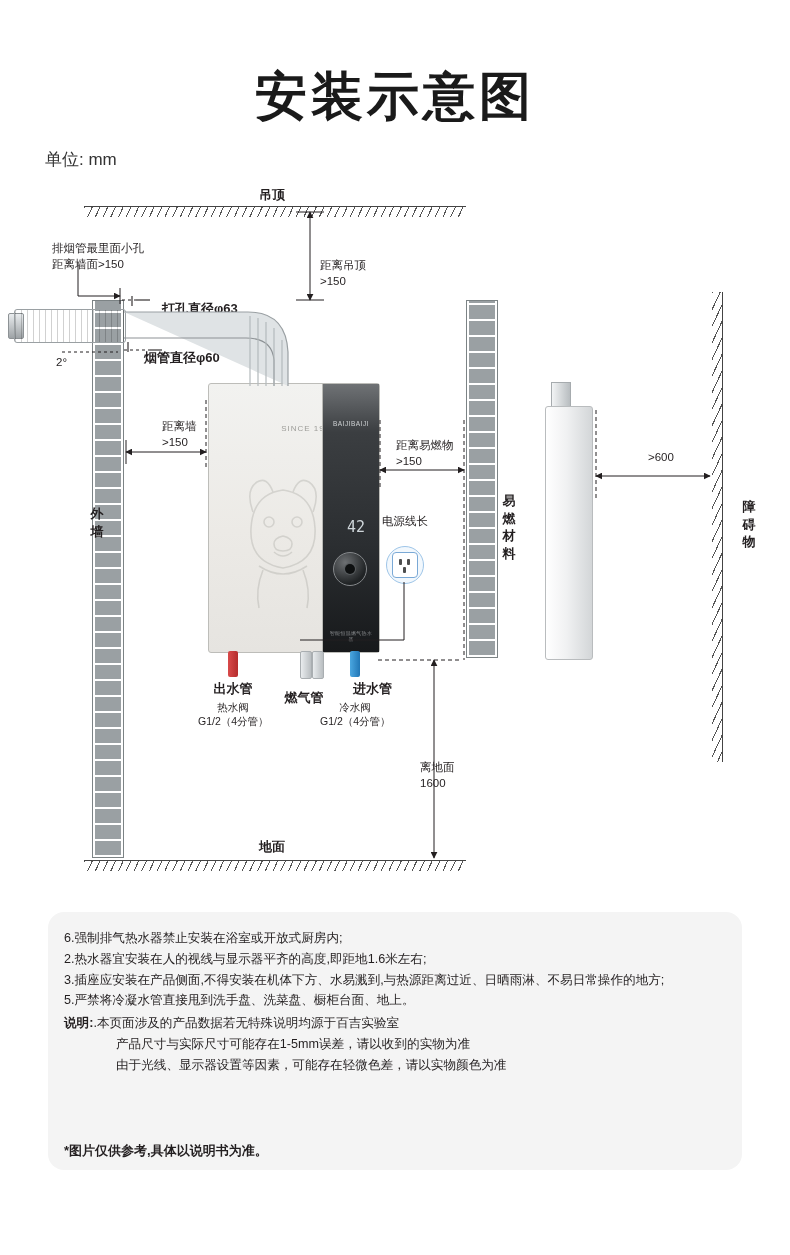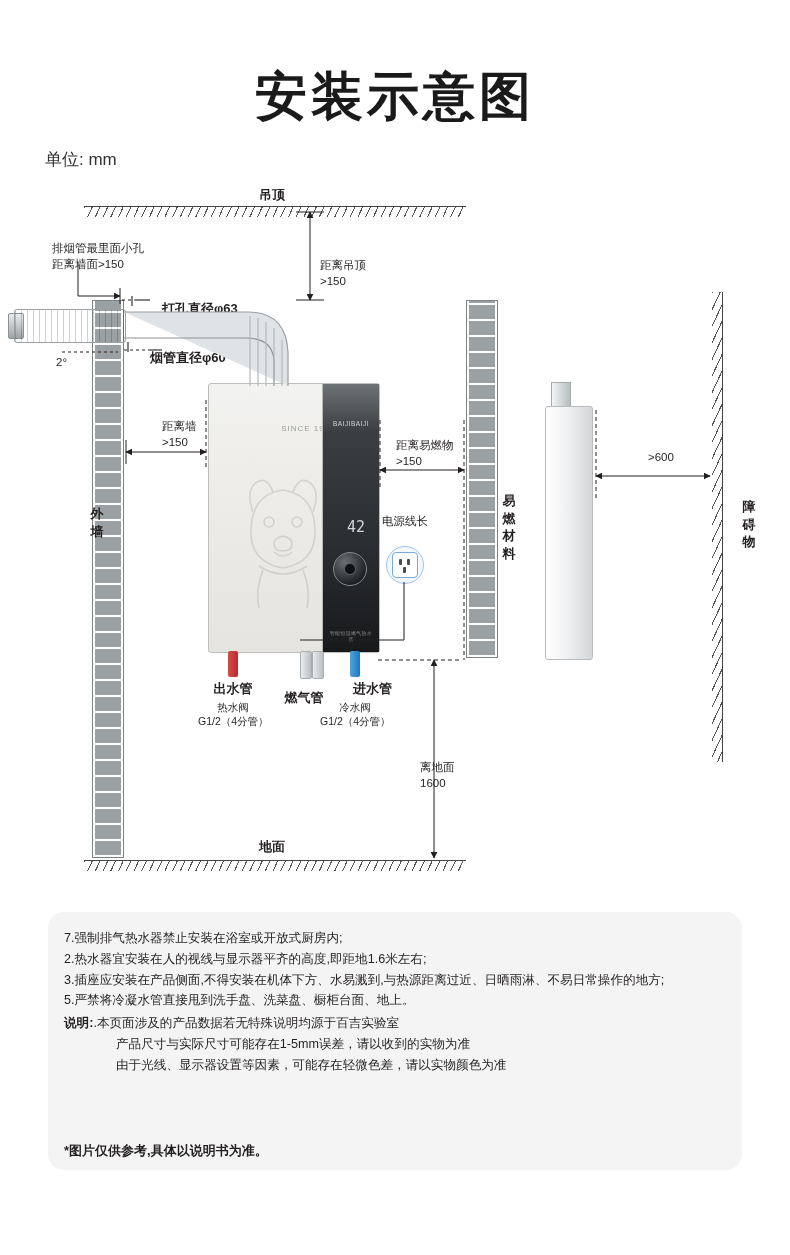--- a/index.html
+++ b/index.html
@@ -229,21 +229,21 @@
   <div class="socket-circle"></div>
   <div class="socket">
     <span class="pin" style="left:6px;top:6px;"></span>
     <span class="pin" style="left:14px;top:6px;"></span>
     <span class="pin" style="left:10px;top:14px;"></span>
   </div>
 
   <div class="lbl" style="left:52px;top:241px;">排烟管最里面小孔
 距离墙面&gt;150</div>
   <div class="lbl b" style="left:138px;top:300px;margin-left:24px;">打孔直径φ63</div>
-  <div class="lbl b" style="left:150px;top:349px;">烟管直径φ60</div>
+  <div class="lbl b" style="left:144px;top:349px;">烟管直径φ60</div>
   <div class="lbl" style="left:56px;top:355px;">2°</div>
   <div class="lbl" style="left:320px;top:258px;">距离吊顶
 &gt;150</div>
   <div class="lbl" style="left:162px;top:419px;">距离墙
 &gt;150</div>
   <div class="lbl" style="left:396px;top:438px;">距离易燃物
 &gt;150</div>
   <div class="lbl" style="left:648px;top:450px;">&gt;600</div>
   <div class="lbl" style="left:382px;top:514px;">电源线长</div>
   <div class="lbl" style="left:420px;top:760px;">离地面
@@ -312,21 +312,21 @@
     </g>
 
     <g stroke="#231f20" stroke-width="1" fill="none">
       <path d="M434 660 L434 858" marker-start="url(#ahs)" marker-end="url(#ah)"></path>
       <path d="M378 660 L460 660" stroke-dasharray="4,3"></path>
     </g>
   </svg>
 
   <div class="notes">
     <div class="notes-inner">
-      <p>7.强制排气热水器禁止安装在浴室或开放式厨房内;</p>
+      <p>6.强制排气热水器禁止安装在浴室或开放式厨房内;</p>
       <p>2.热水器宜安装在人的视线与显示器平齐的高度,即距地1.6米左右;</p>
       <p>3.插座应安装在产品侧面,不得安装在机体下方、水易溅到,与热源距离过近、日晒雨淋、不易日常操作的地方;</p>
       <p>5.严禁将冷凝水管直接甩到洗手盘、洗菜盘、橱柜台面、地上。</p>
       <p style="margin-top:2px;">
         <span class="note-strong">说明:</span><span>.本页面涉及的产品数据若无特殊说明均源于百吉实验室</span>
       </p>
       <p class="note-indent">产品尺寸与实际尺寸可能存在1-5mm误差，请以收到的实物为准</p>
       <p class="note-indent">由于光线、显示器设置等因素，可能存在轻微色差，请以实物颜色为准</p>
     </div>
     <div class="notes-foot">*图片仅供参考,具体以说明书为准。</div>

